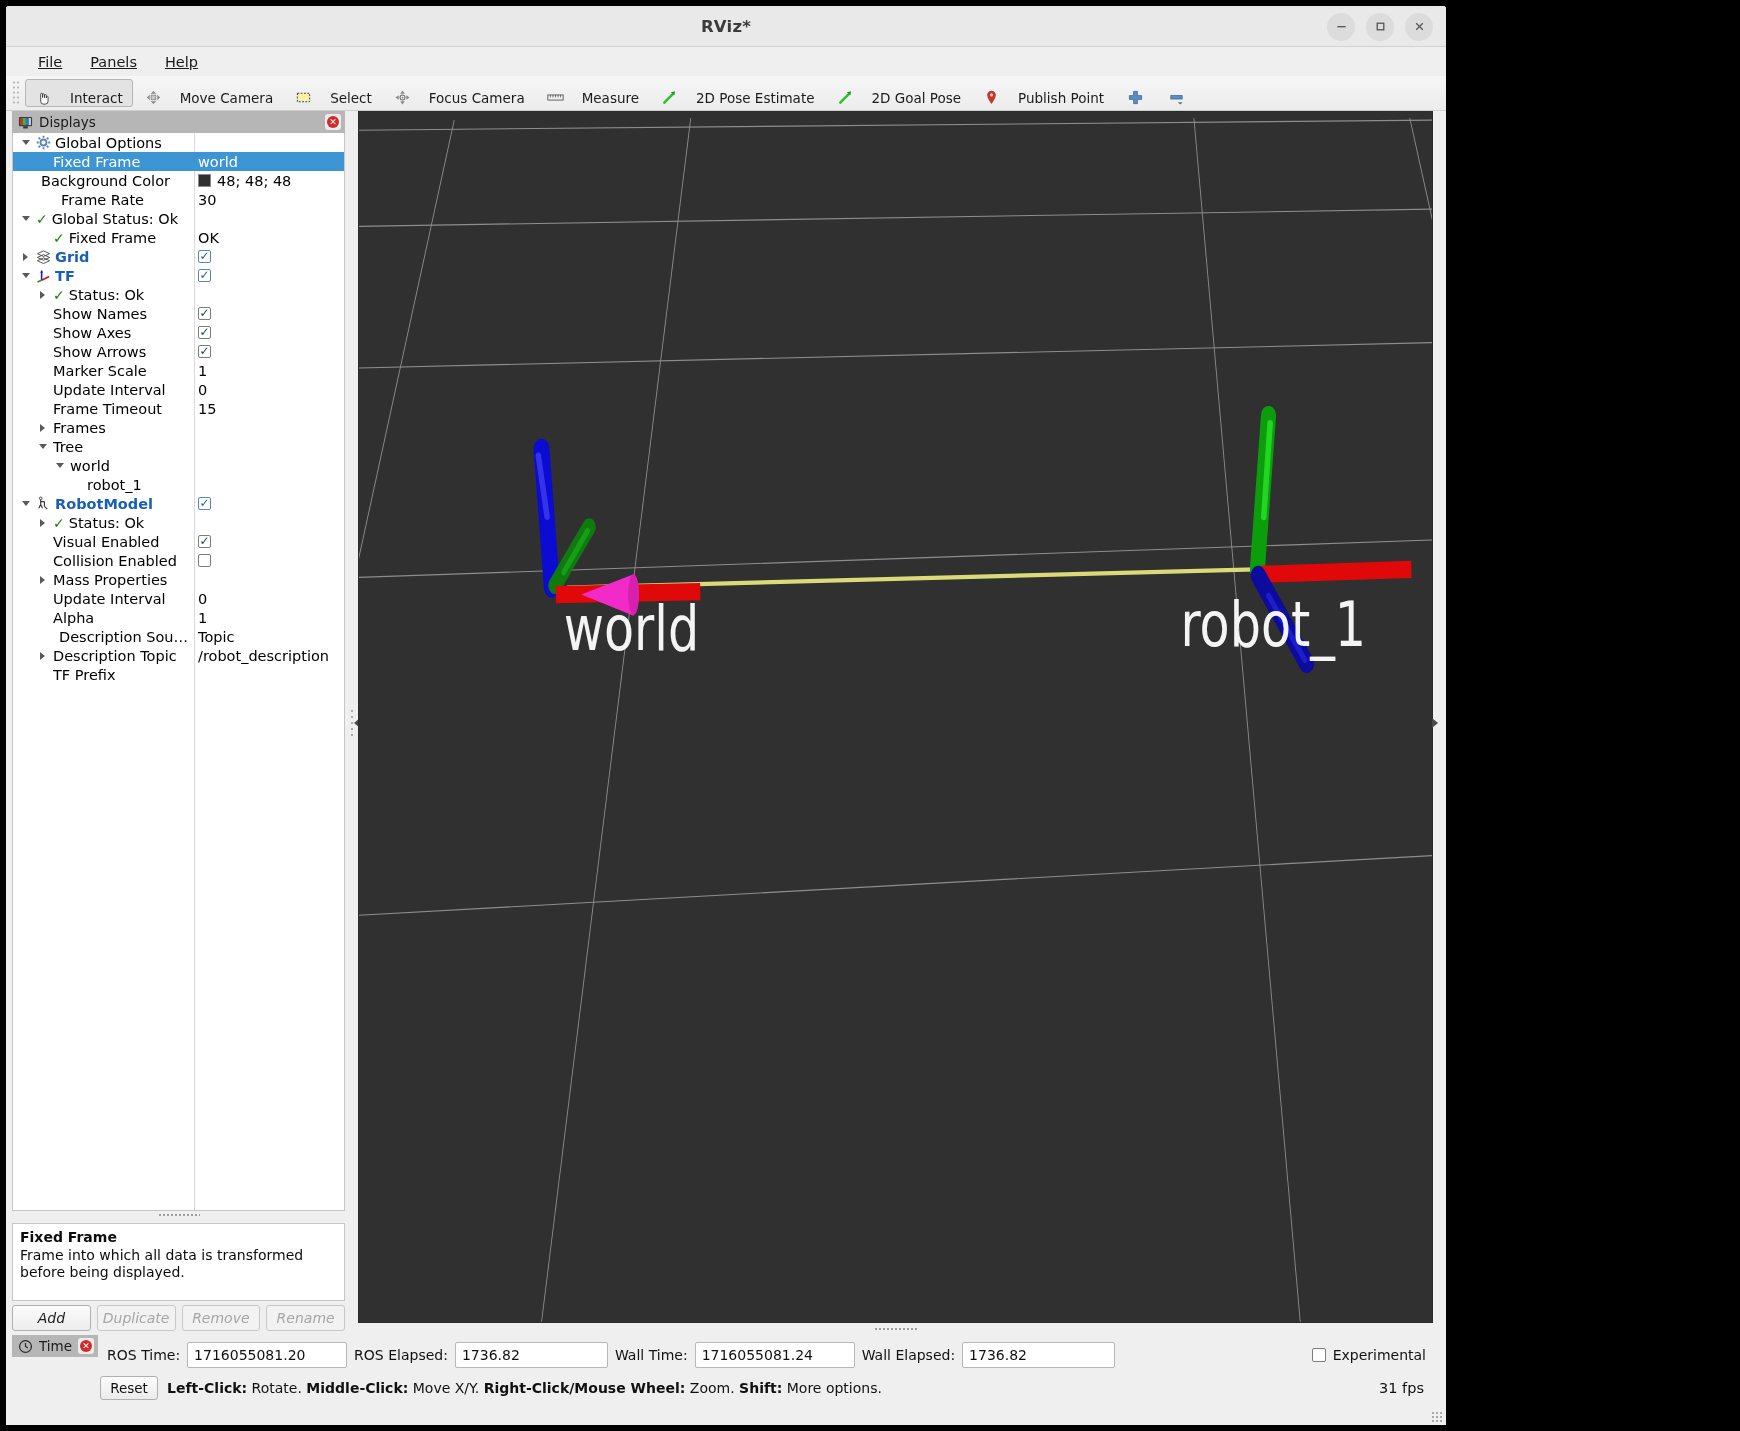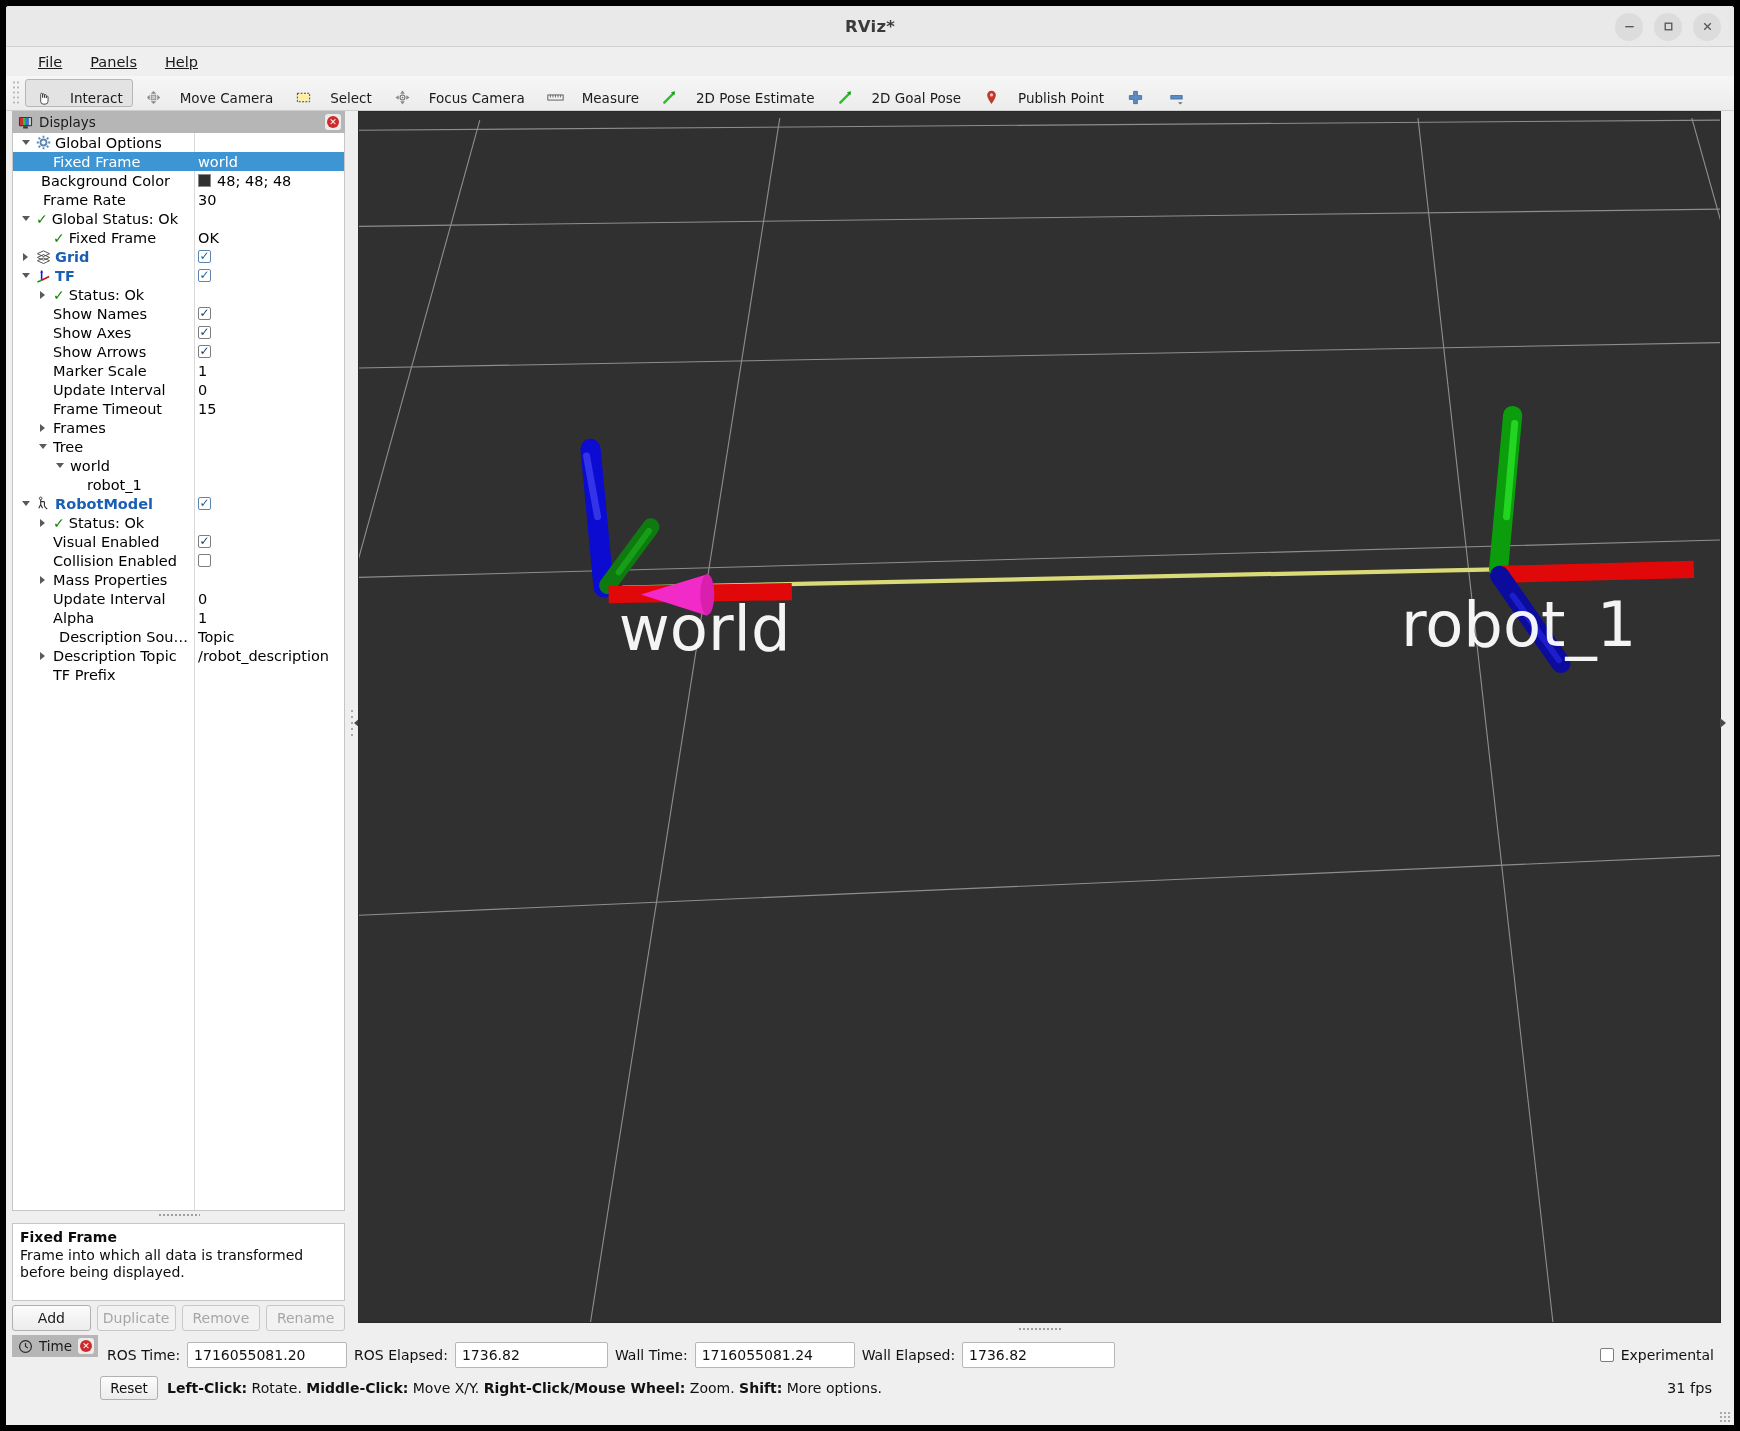--- a/index.html
+++ b/index.html
@@ -11,21 +11,21 @@
   #app {
     position: relative;
     width: 1740px; height: 1431px;
     background: #000;
     overflow: hidden;
   }
   
   .window {
     position: absolute;
     left: 6px; top: 6px;
-    width: 1728px; height: 1419px;
+    width: 1440px; height: 1419px;
     background: #efefef;
     display: flex; flex-direction: column;
     border-radius: 3px 3px 0 0;
     overflow: hidden;
   }
   .titlebar {
     height: 41px; flex: 0 0 41px;
     background: #e9e9e9;
     position: relative;
     display: flex; align-items: center; justify-content: center;
@@ -188,21 +188,21 @@
     height: 7px; flex: 0 0 7px;
     display: flex; align-items: center; justify-content: center;
   }
   .splitter-dots span {
     width: 42px; height: 4px;
     background-image: radial-gradient(circle, #9e9e9e 0.9px, transparent 1.1px);
     background-size: 4px 4px;
   }
   .btn-row {
     flex: 0 0 34px; display: flex; align-items: center;
-    gap: 6px; padding: 4px 0 4px 0;
+    gap: 6px; padding: 4px 0 4px 0; font-style: italic;
   }
   .pbtn {
     flex: 1 1 0; height: 26px;
     background: linear-gradient(#fcfcfc,#ececec);
     border: 1px solid #b0b0b0; border-radius: 3px;
     font-size: 14px; color: #1a1a1a;
     display: flex; align-items: center; justify-content: center;
   }
   .pbtn.disabled { color: #a6a6a6; border-color: #c8c8c8; background:#f2f2f2; }
   
@@ -447,21 +447,21 @@
                 <div class="tname" style="padding-left:11px">
                   <span class="arrow"></span>
                   <span class="lbl">Background Color</span>
                 </div>
                 <div class="tval">
                   <span class="swatch" style="background:#303030"></span>
                   <span>48; 48; 48</span>
                 </div>
               </div>
               <div class="trow">
-                <div class="tname" style="padding-left:13px">
+                <div class="tname" style="padding-left:31px">
                   <span class="arrow"></span>
                   <span class="lbl">Frame Rate</span>
                 </div>
                 <div class="tval">
                   <span>30</span>
                 </div>
               </div>
               <div class="trow">
                 <div class="tname" style="padding-left:6px">
                   <span class="arrow down">

